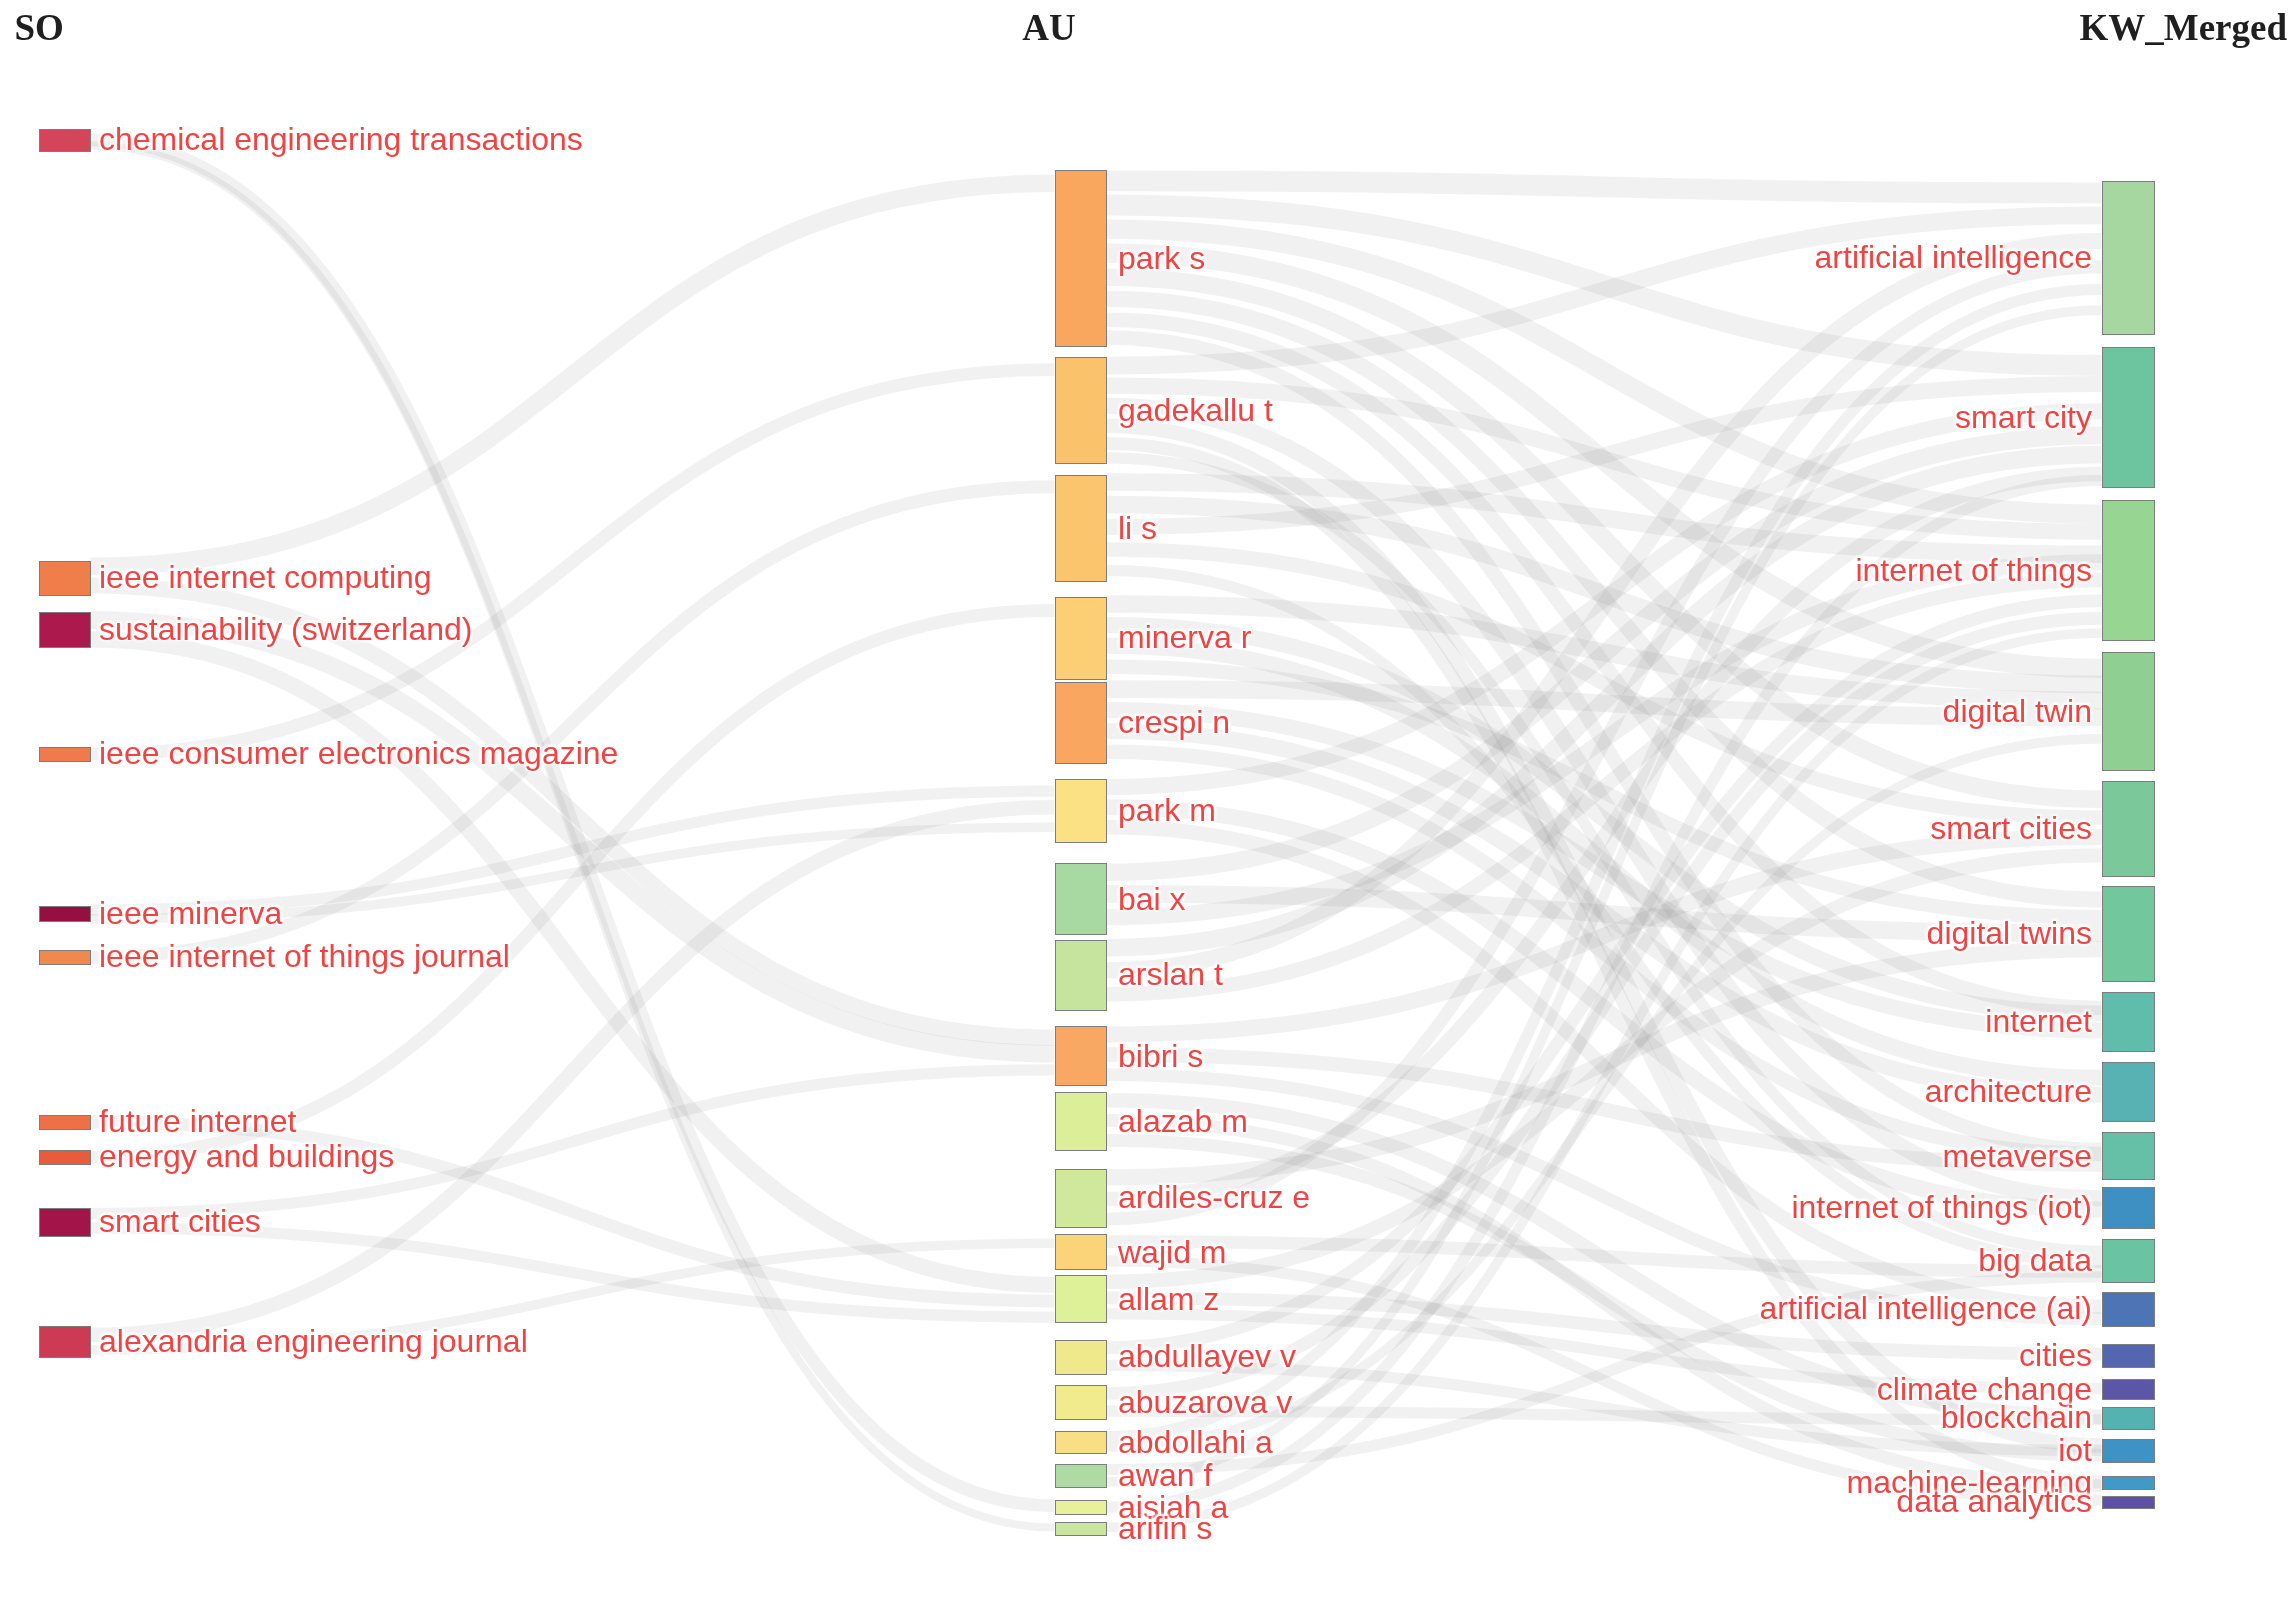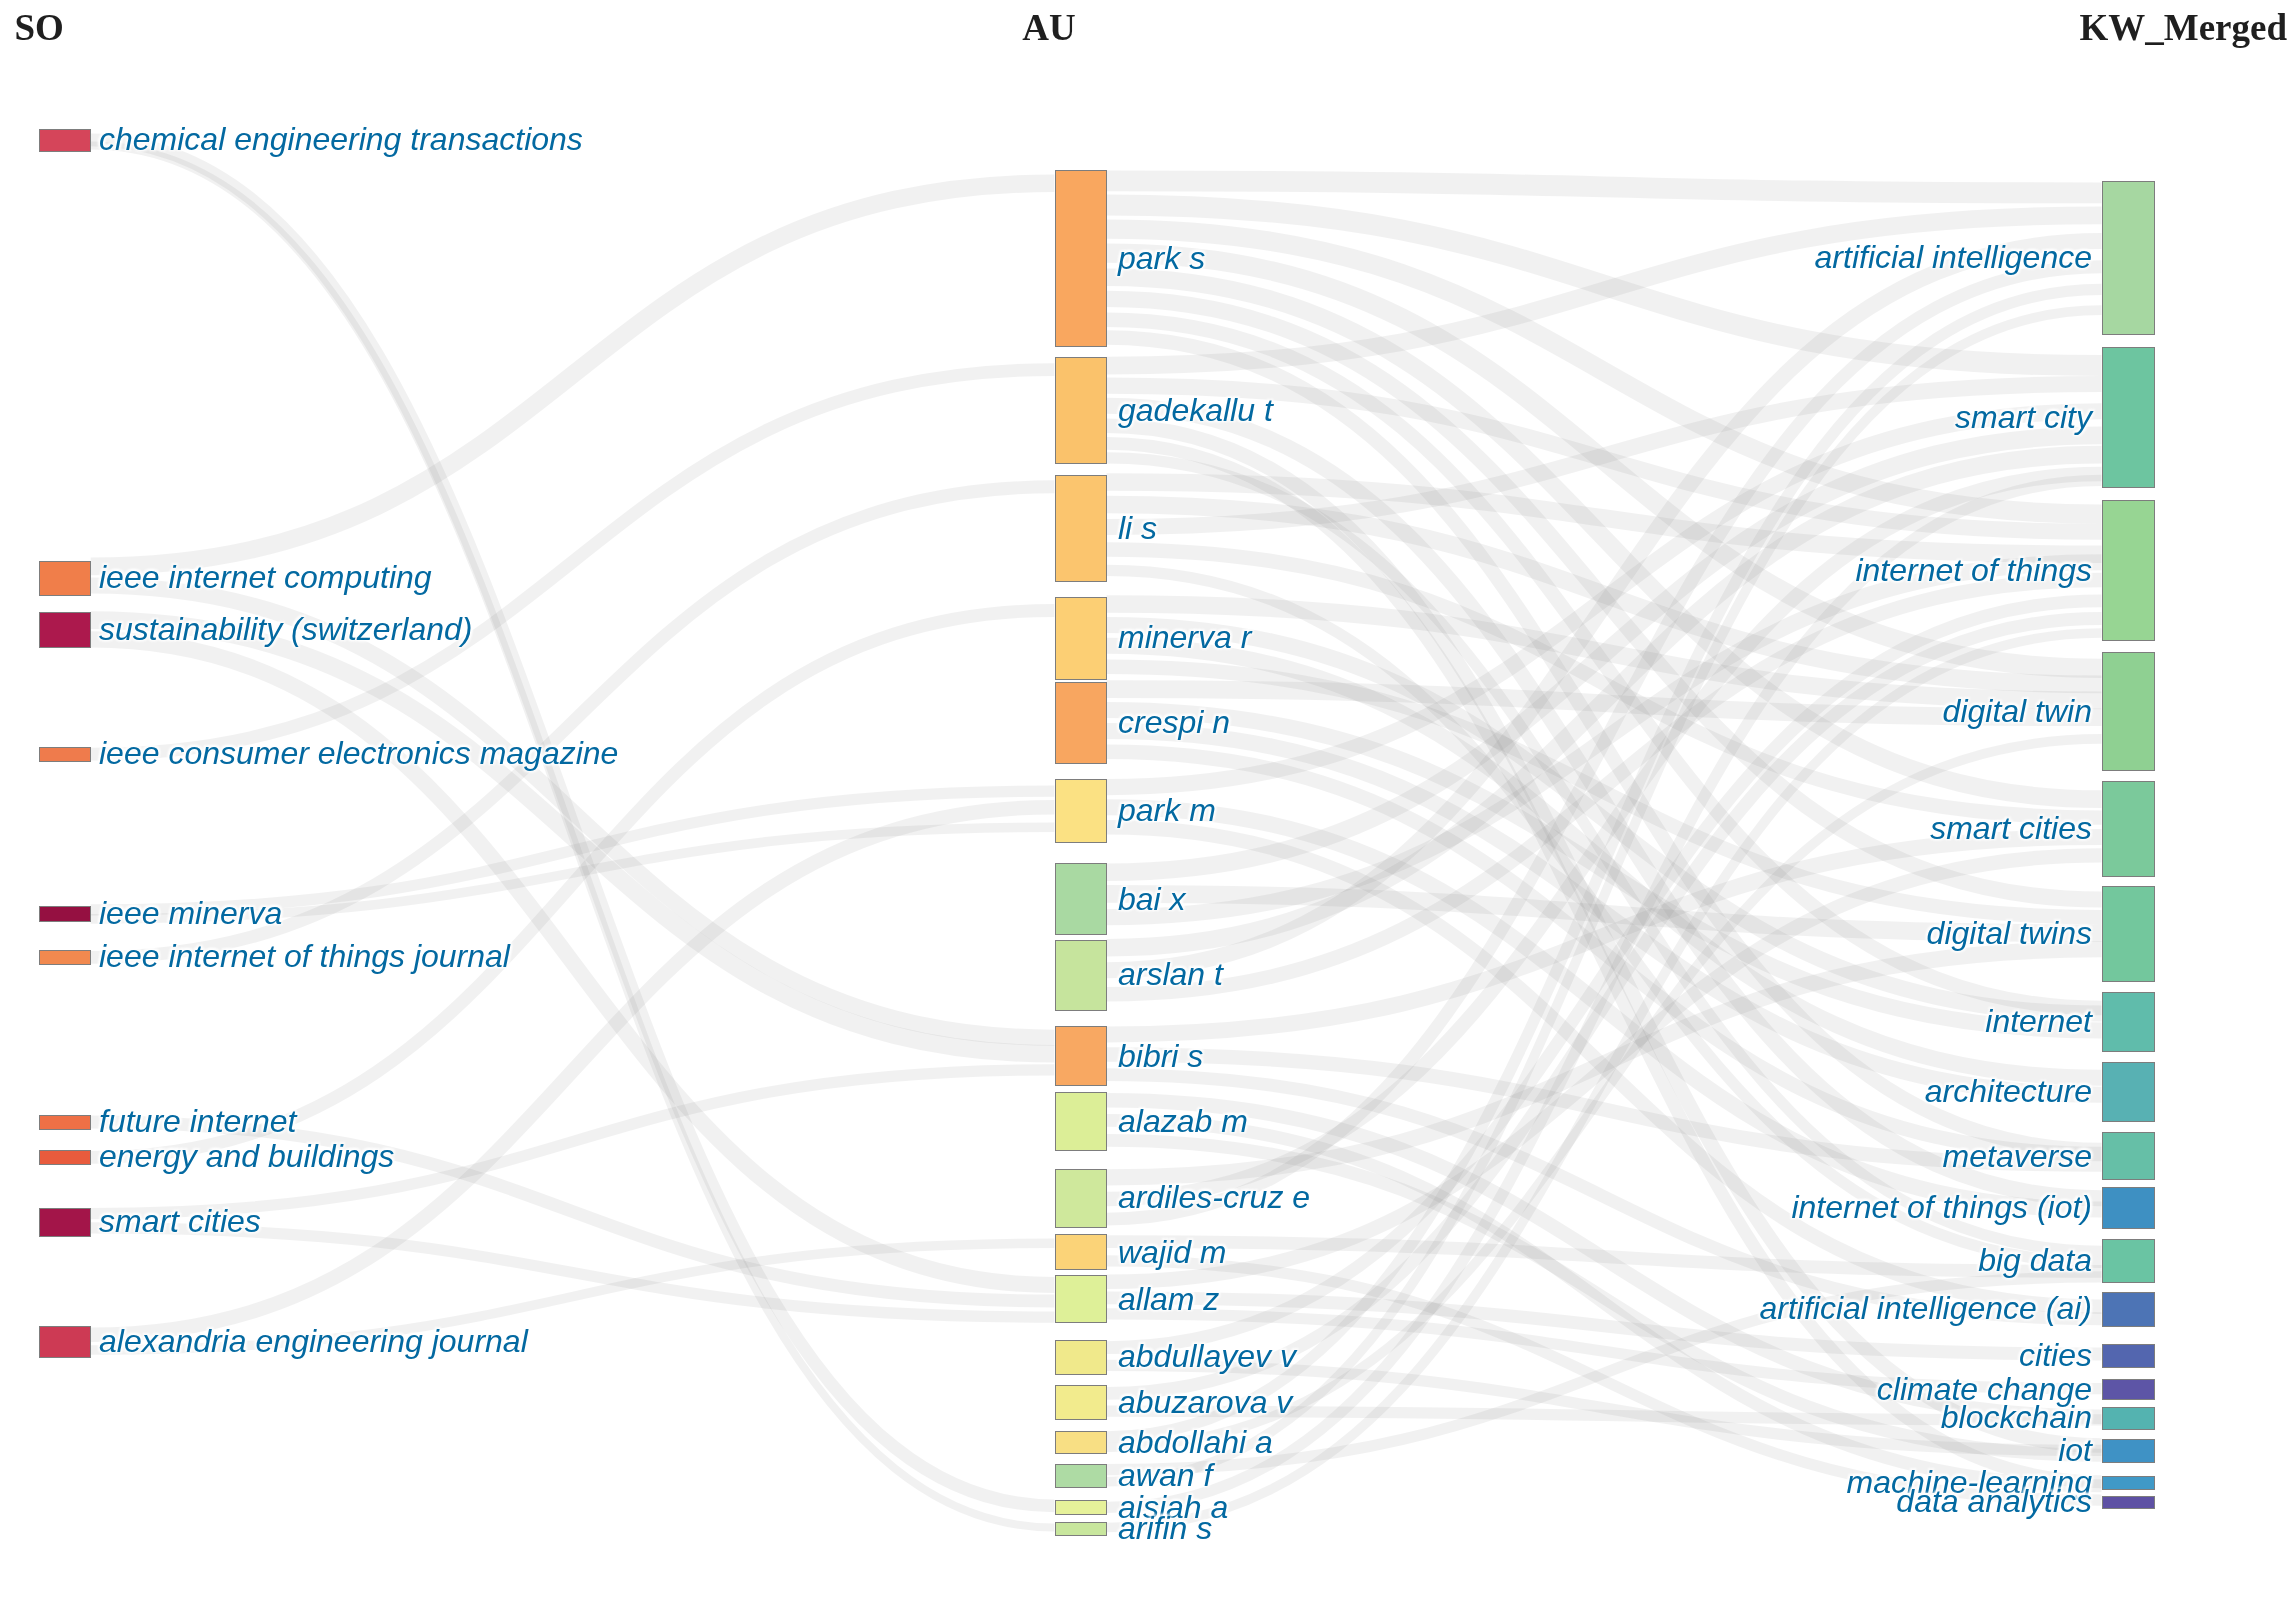--- a/index.html
+++ b/index.html
@@ -39,27 +39,26 @@
   .node {
     position: absolute;
     box-sizing: border-box;
     border: 1.6px solid #7d7d7d;
     z-index: 2;
   }
   .nlabel {
     position: absolute;
     z-index: 3;
     font-size: 32px;
-    color: #0369a1;
+    color: #ef4444;
     white-space: nowrap;
     transform: translateY(-52%);
     text-shadow: -1.6px -1.6px 2.4px #ffffff, 1.6px -1.6px 2.4px #ffffff,
                  -1.6px 1.6px 2.4px #ffffff, 1.6px 1.6px 2.4px #ffffff,
                  0 0 4.8px #ffffff;
-    font-style: italic;
   }
   .nlabel.right { transform: translate(-100%, -52%); }
 </style>
 </head>
 <body>
 
 <div id="canvas">
   <svg id="links-svg" xmlns="http://www.w3.org/2000/svg" viewBox="0 0 2858 2012">
       <path d="M 113 174 C 713 174, 713 1875, 1313 1875" stroke="rgba(125,125,125,0.11)" stroke-width="16" fill="none"></path>
       <path d="M 113 181 C 713 181, 713 1902, 1313 1902" stroke="rgba(125,125,125,0.11)" stroke-width="10" fill="none"></path>

